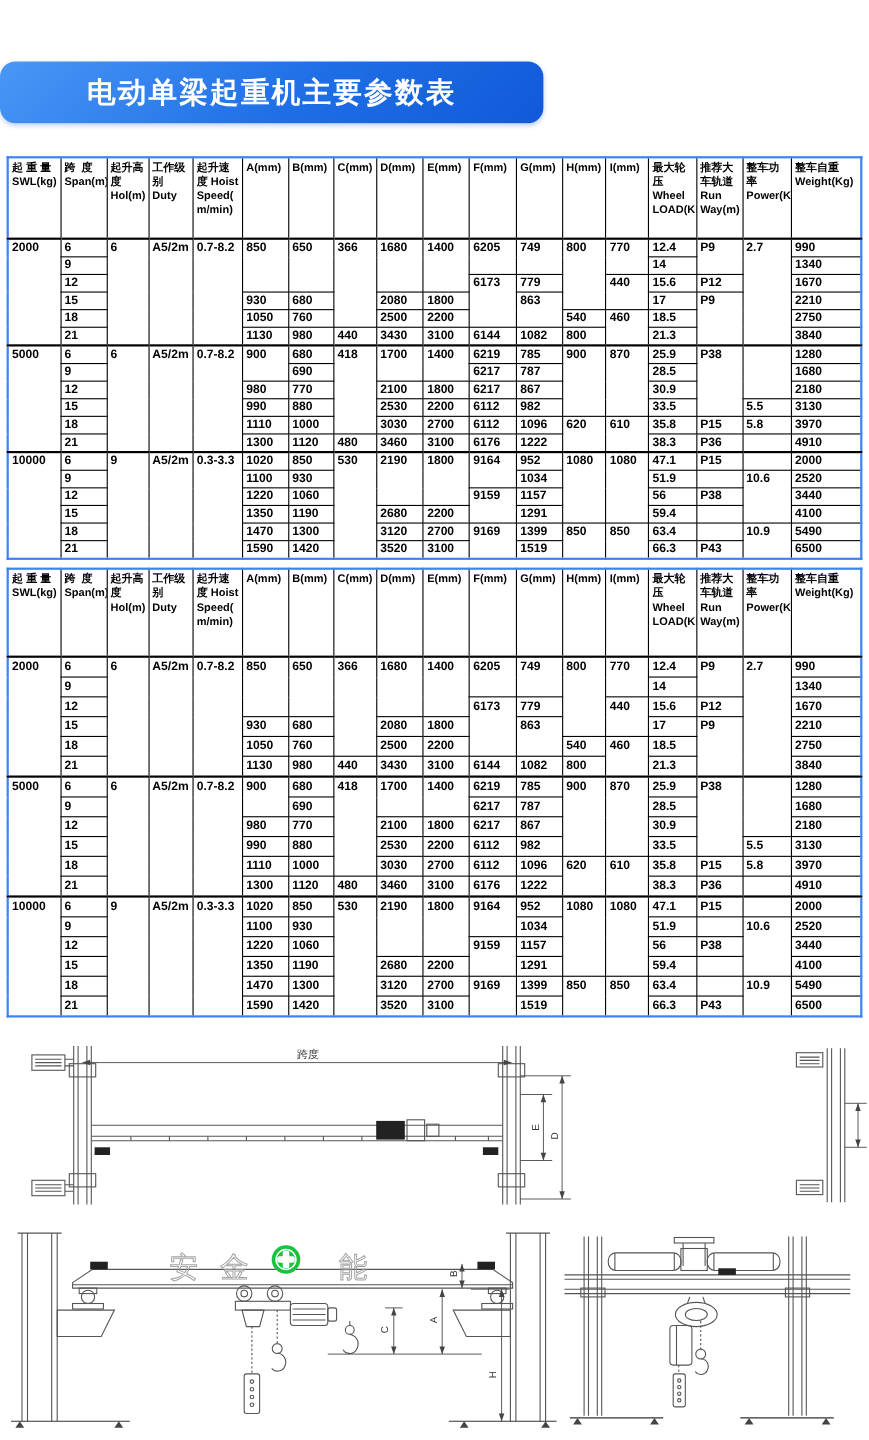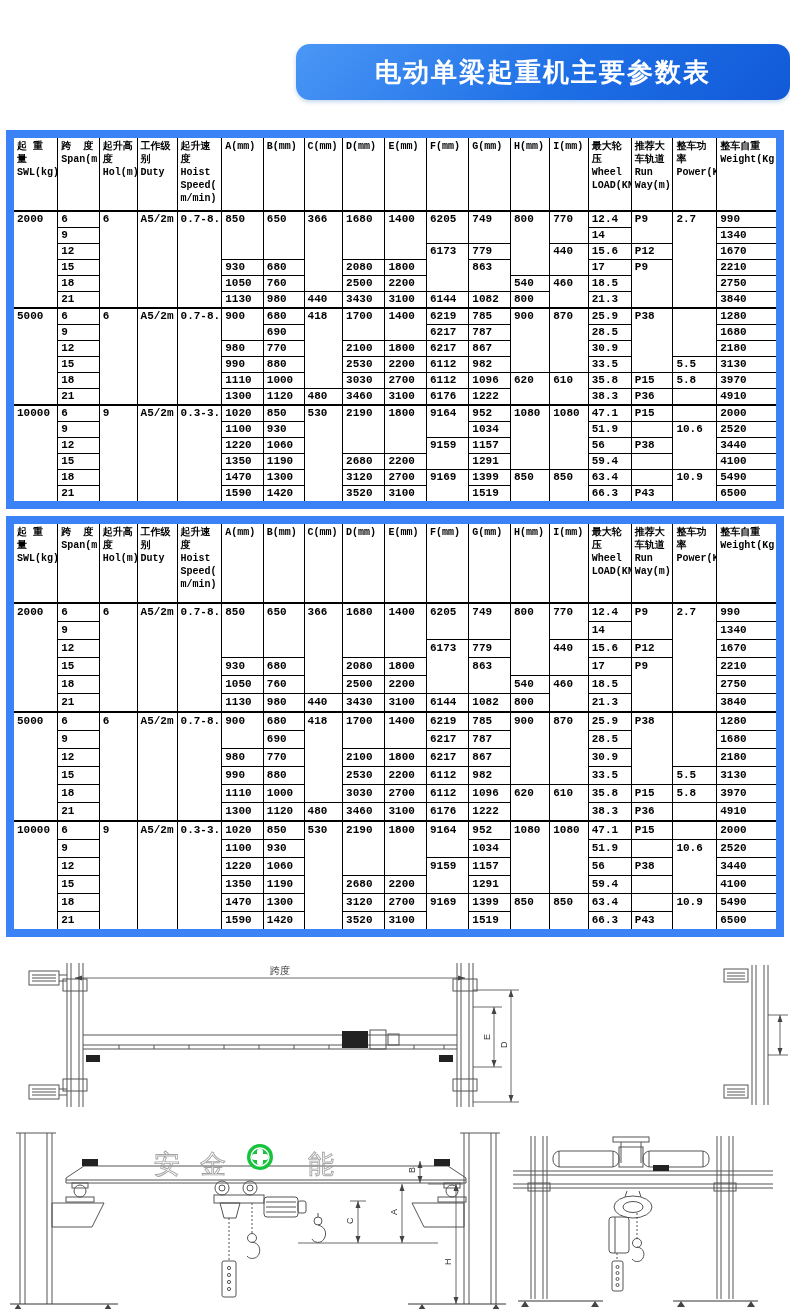--- a/index.html
+++ b/index.html
@@ -1,30 +1,30 @@
 <!DOCTYPE html>
 <html><head>
 <meta charset="utf-8">
 <style>
   html,body{margin:0;padding:0;background:#fff;}
   body{width:790px;font-family:"Liberation Sans","DejaVu Sans",sans-serif;color:#000;}
   .page{width:790px;height:1309px;overflow:hidden;background:#fff;}
 
   
-  .banner-wrap{padding-top:44px;display:flex;justify-content:flex-end;}
+  .banner-wrap{padding-top:24px;display:flex;justify-content:flex-start;margin-top:32px;}
   .banner{width:494px;height:56px;border-radius:14px;
     background:linear-gradient(135deg,#4a97f6 0%,#1e6fe6 55%,#1159d8 100%);
     display:flex;align-items:center;justify-content:center;
     box-shadow:0 2px 4px rgba(20,90,200,.25);}
   .banner span{color:#fff;font-size:26px;font-weight:600;letter-spacing:2px;}
 
   
   .tables{padding:30px 6px 0 6px;}
   table.param{border-collapse:collapse;table-layout:fixed;width:778px;margin:0 auto;
-    border:8px solid #3b82f6;font-family:Liberation Mono, monospace;}
+    border:2px solid #3b82f6;}
   table.param.t2{margin-top:7px;}
   table.param th,table.param td{border:1px solid #000;font-weight:bold;
     text-align:left;vertical-align:top;overflow:hidden;}
   table.param th{font-size:10px;line-height:13px;padding:2px 1px 0 3px;white-space:pre-wrap;}
   table.param td{font-size:11px;padding:0 1px 0 3px;white-space:nowrap;}
   .t1 th{height:70px;}
   .t1 td{height:15px;line-height:15px;}
   .t2 th{height:76px;}
   .t2 td{height:17px;line-height:16px;}
   table.param tr.sec td{border-top:2px solid #000;}

